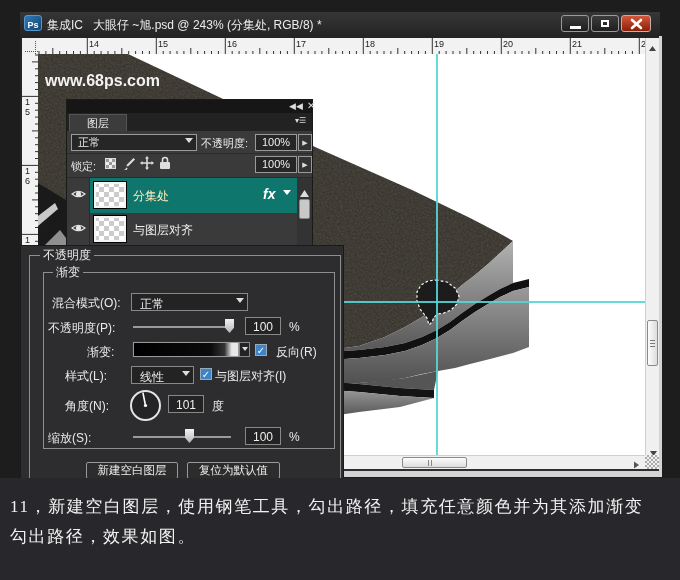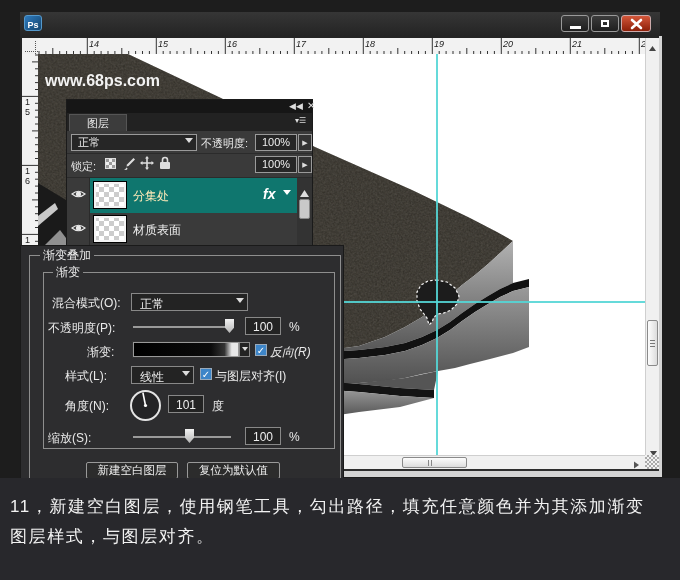--- a/index.html
+++ b/index.html
@@ -12,21 +12,21 @@
   #titlebar { left:0; top:0; width:640px; height:24px; background:linear-gradient(#363636,#242424); color:#ececec; }
   #pslogo { left:4px; top:3px; width:18px; height:16px; background:linear-gradient(135deg,#2e7bbf,#14456e); border-radius:3px; color:#fff; font-size:9px; font-weight:bold; text-align:center; line-height:18px; border:1px solid #5599cc;}
   #titletext { left:27px; top:5px; font-size:12px; white-space:nowrap; }
   .winbtn { top:3px; width:28px; height:17px; border:1px solid #9a9a9a; border-radius:3px; background:linear-gradient(#3c3c3c,#1f1f1f); }
   #btnmin { left:541px; } #btnmax { left:571px; } 
   #btnclose { left:601px; width:30px; background:linear-gradient(#d4573a,#8c1f08); border-color:#caa; }
   .winbtn span { position:absolute; color:#fff; }
 
   
   #corner { left:2px; top:26px; width:16px; height:16px; background:#f0f0f0; }
-  #hruler { left:18px; top:26px; width:607px; height:16px; background:#f2f2f2;font-style:italic; }
+  #hruler { left:18px; top:26px; width:607px; height:16px; background:#f2f2f2; }
   #vruler { left:2px; top:42px; width:16px; height:401px; background:#f2f2f2; }
 
   
   #canvas { left:18px; top:42px; width:607px; height:401px; background:#ffffff; overflow:hidden; }
 
   
   #hsb { left:18px; top:443px; width:607px; height:14px; background:#f0f0f0; border-top:1px solid #cfcfcf; }
   #hsb-thumb { left:364px; top:1px; width:65px; height:11px; background:linear-gradient(#fdfdfd,#dcdcdc); border:1px solid #8a8a8a; border-radius:2px; }
   #vsb { left:625px; top:26px; width:14px; height:431px; background:#f0f0f0; border-left:1px solid #cfcfcf; }
   #vsb-up { left:1px; top:2px; width:11px; height:11px; }
@@ -67,20 +67,21 @@
   
   #caption { left:0; top:478px; width:680px; height:102px; background:#28282c; color:#f2f2f2; }
   #caption div { position:absolute; left:10px; font-size:17px; letter-spacing:1.6px; }
 </style>
 </head>
 <body>
 
 <div id="win" class="abs">
   <div id="titlebar" class="abs">
     <div id="pslogo" class="abs">Ps</div>
+    <div id="titletext" class="abs">集成IC&nbsp;&nbsp;&nbsp;大眼仔 ~旭.psd @ 243% (分集处, RGB/8) *</div>
     <div id="btnmin" class="winbtn abs">
         <span style="left:8px;top:10px;width:11px;height:3px;background:#fff;"></span>
       </div>
     <div id="btnmax" class="winbtn abs">
         <span style="left:9px;top:4px;width:8px;height:7px;border:2px solid #fff;"></span>
       </div>
     <div id="btnclose" class="winbtn abs">
         <svg width="30" height="17" style="position:absolute;left:0;top:0;">
           <path d="M10 4 L19 12 M19 4 L10 12" stroke="#fff" stroke-width="2.6" stroke-linecap="round"></path>
         </svg>
@@ -377,58 +378,58 @@
   </div>
 
   <div id="lrow2" class="abs">
     <div class="eyebox">
         <svg style="position:absolute;left:4px;top:9px;" width="15" height="12">
           <path d="M1 6 Q7.5 0.5 14 6 Q7.5 11.5 1 6 Z" fill="none" stroke="#e8e8e8" stroke-width="1.2"></path>
           <circle cx="7.5" cy="6" r="2.6" fill="#e8e8e8"></circle>
         </svg>
       </div>
     <div class="thumb" style="top:2px;"></div>
-    <div class="lname" style="top:9px;">材质表面</div>
+    <div class="lname" style="top:9px;">与图层对齐</div>
   </div>
   <div id="pscroll" class="abs">
     <svg width="15" height="10" style="position:absolute;left:0;top:11px;">
         <path d="M7.5 1 L12 8 L3 8 Z" fill="#ddd"></path>
       </svg>
     <div class="abs" style="left:2px;top:21px;width:11px;height:20px;background:#c9c9c9;border:1px solid #888;border-radius:2px;"></div>
   </div>
 
   <div class="abs" style="left:0;top:53px;width:245px;height:1px;background:#2b2b2b;"></div>
   <div class="abs" style="left:0;top:77px;width:245px;height:1px;background:#2b2b2b;"></div>
   <div class="abs" style="left:0;top:146px;width:245px;height:1px;background:#2b2b2b;"></div>
 </div>
 
 <div id="dialog" class="abs">
   <fieldset id="fs-outer">
-      <legend style="margin-left:10px;">渐变叠加</legend>
+      <legend style="margin-left:10px;">不透明度</legend>
     </fieldset>
   <fieldset id="fs-inner">
       <legend style="margin-left:9px;">渐变</legend>
     </fieldset>
 
   <div class="drow" style="left:31px;top:49px;">混合模式(O):</div>
   <div class="dfield" style="left:110px;top:47px;width:117px;height:18px;padding:2px 0 0 8px;">正常<span class="combo-arrow"></span></div>
 
   <div class="drow" style="left:27px;top:74px;">不透明度(P):</div>
   <div class="slider-track" style="left:112px;top:80px;width:98px;"></div>
   <div class="slider-thumb" style="left:204px;top:73px;"></div>
   <div class="dfield" style="left:224px;top:71px;width:36px;height:18px;text-align:center;padding-top:2px;">100</div>
   <div class="drow" style="left:268px;top:74px;">%</div>
 
   <div class="drow" style="left:66px;top:98px;">渐变:</div>
   <div class="abs" style="left:112px;top:96px;width:106px;height:15px;border:1px solid #999;outline:1px solid #333;background:linear-gradient(90deg,#000 0%,#0b0b0b 74%,#333 87%,#e8e8e8 94%);"></div>
   <div class="dfield" style="left:218px;top:96px;width:11px;height:15px;">
       <span class="combo-arrow" style="right:1px;top:4px;border-width:3px;border-top-width:4px;"></span>
     </div>
   <div class="chk" style="left:234px;top:98px;">✓</div>
-  <div class="drow" style="left:249px;top:98px;font-style:italic;">反向(R)</div>
+  <div class="drow" style="left:255px;top:98px;">反向(R)</div>
 
   <div class="drow" style="left:44px;top:122px;">样式(L):</div>
   <div class="dfield" style="left:110px;top:120px;width:63px;height:18px;padding:2px 0 0 8px;">线性<span class="combo-arrow"></span></div>
   <div class="chk" style="left:179px;top:122px;">✓</div>
   <div class="drow" style="left:194px;top:122px;">与图层对齐(I)</div>
 
   <div class="drow" style="left:44px;top:152px;">角度(N):</div>
   <svg class="abs" style="left:108px;top:143px;" width="33" height="33">
     <circle cx="16.5" cy="16.5" r="14.5" fill="#242426" stroke="#e4e4e4" stroke-width="2"></circle>
     <line x1="16.5" y1="16.5" x2="13.9" y2="3.6" stroke="#fff" stroke-width="1.6"></line>
@@ -441,15 +442,15 @@
   <div class="slider-track" style="left:112px;top:190px;width:98px;"></div>
   <div class="slider-thumb" style="left:164px;top:183px;"></div>
   <div class="dfield" style="left:224px;top:181px;width:36px;height:18px;text-align:center;padding-top:2px;">100</div>
   <div class="drow" style="left:268px;top:184px;">%</div>
 
   <div class="dbtn" style="left:65px;width:92px;">新建空白图层</div>
   <div class="dbtn" style="left:166px;width:93px;">复位为默认值</div>
 </div>
 
 <div id="caption" class="abs">
-  <div style="top:17px;">11，新建空白图层，使用钢笔工具，勾出路径，填充任意颜色并为其添加渐变</div>
-  <div style="top:47px;">图层样式，与图层对齐。</div>
+  <div style="top:17px;font-family:Liberation Serif, serif;">11，新建空白图层，使用钢笔工具，勾出路径，填充任意颜色并为其添加渐变</div>
+  <div style="top:47px;">勾出路径，效果如图。</div>
 </div>
 
 </body></html>

